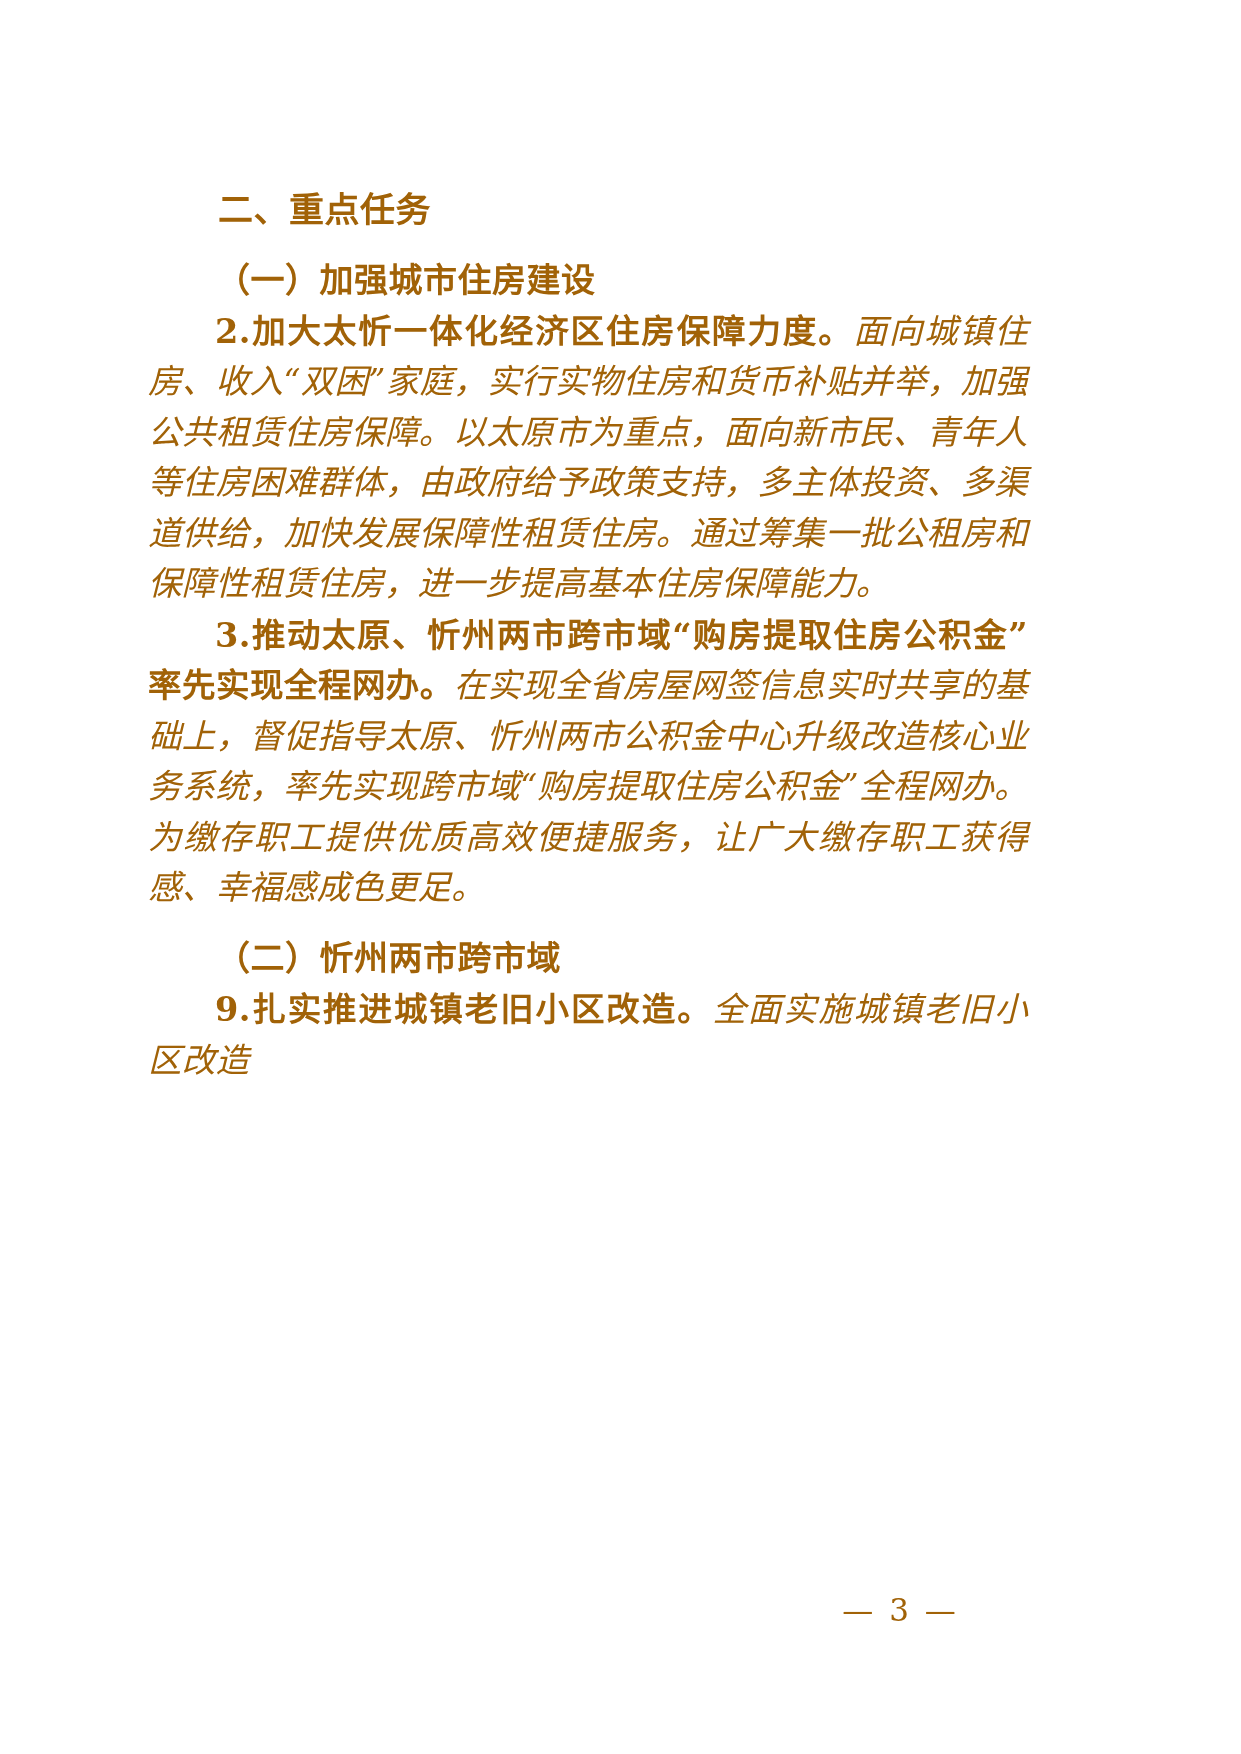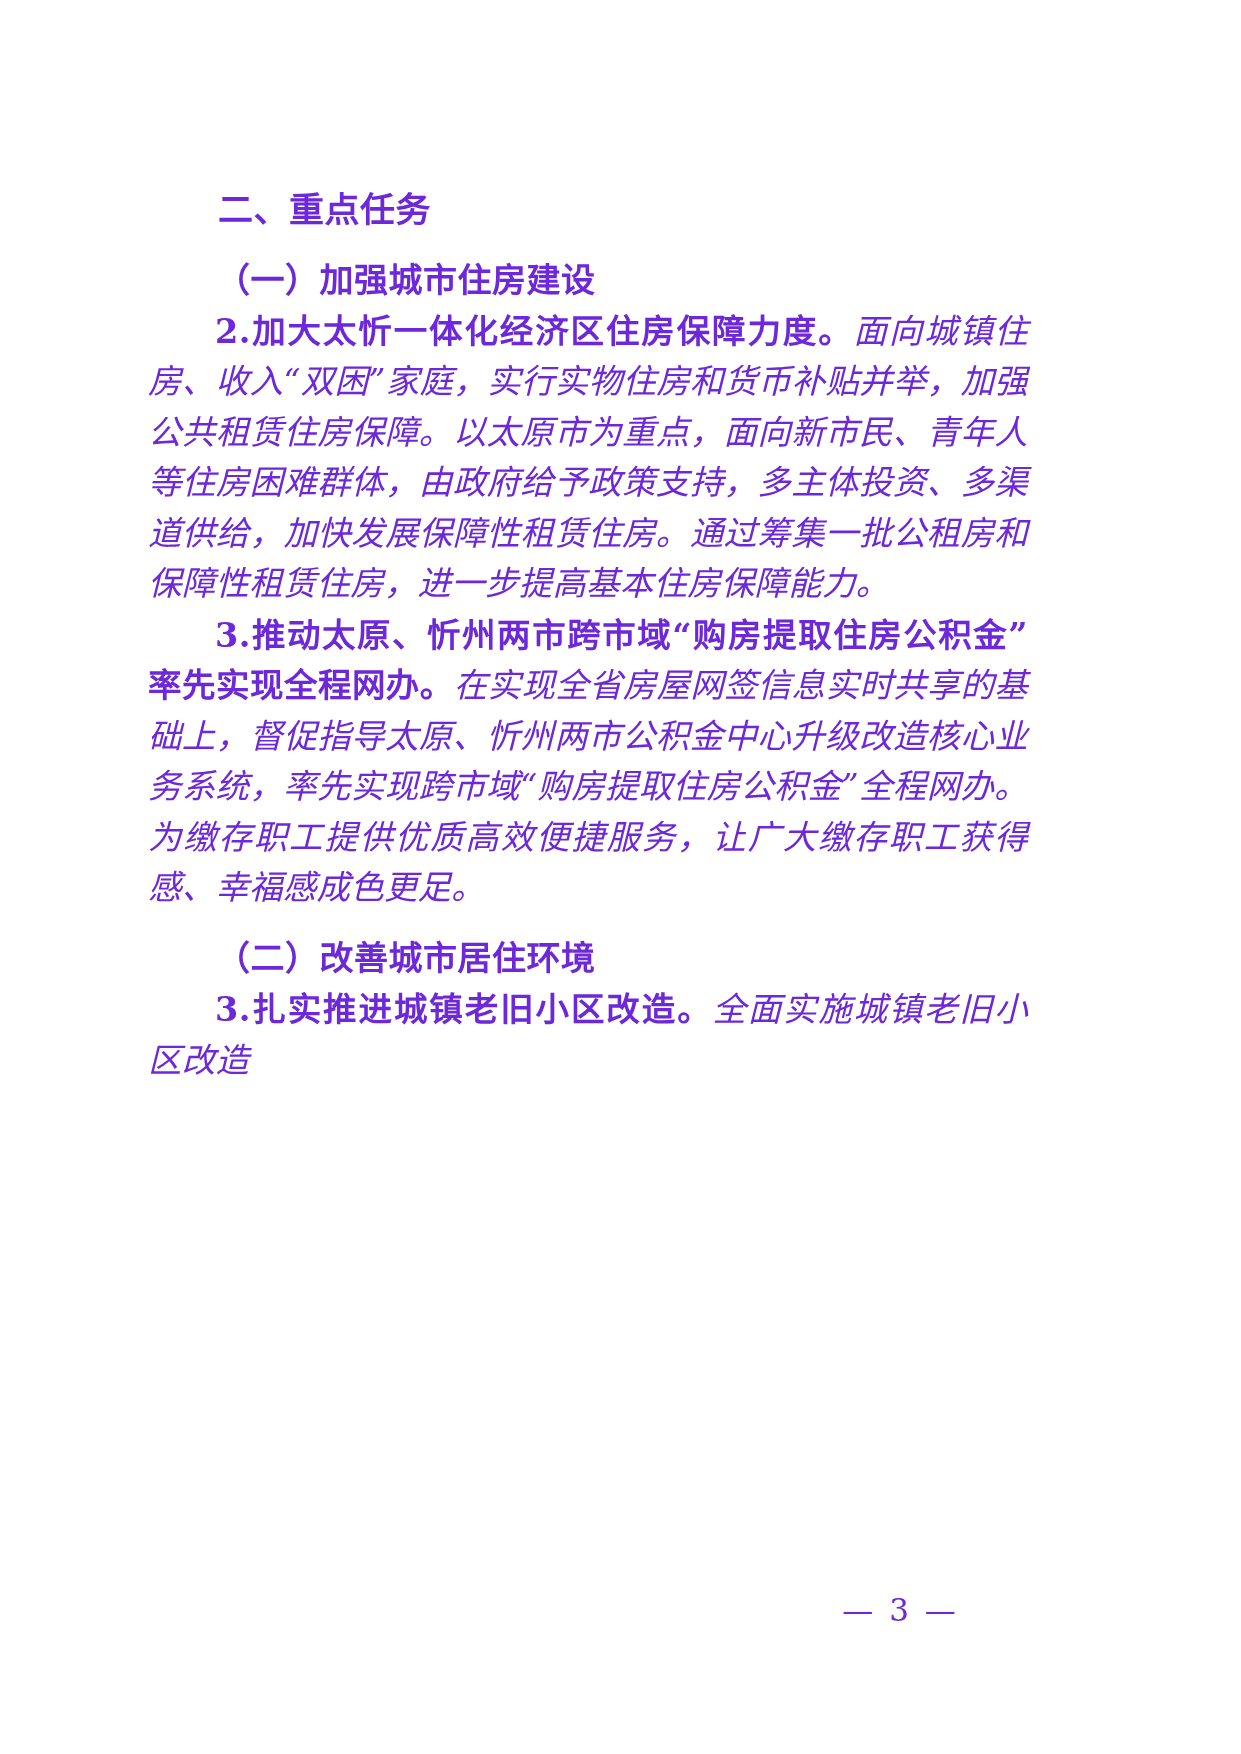--- a/index.html
+++ b/index.html
@@ -11,21 +11,21 @@
 
   .page {
     position: relative;
     width: 1241px;
     height: 1754px;
     margin: 0 auto;
     background: #ffffff;
     box-sizing: border-box;
     overflow: hidden;
     font-family: "DejaVu Serif", "Liberation Serif", serif;
-    color: #6d28d9;
+    color: #a16207;
   }
 
   
   .content {
     position: absolute;
     left: 148px;
     top: 186px;
     width: 880px;
   }
 
@@ -108,24 +108,24 @@
 
     <p class="para">
       <span class="lead">2.加大太忻一体化经济区住房保障力度。</span><span class="body-run">面向城镇住房、收入“双困”家庭，实行实物住房和货币补贴并举，加强公共租赁住房保障。以太原市为重点，面向新市民、青年人等住房困难群体，由政府给予政策支持，多主体投资、多渠道供给，加快发展保障性租赁住房。通过筹集一批公租房和保障性租赁住房，进一步提高基本住房保障能力。</span>
     </p>
 
 
     <p class="para">
       <span class="lead">3.推动太原、忻州两市跨市域“购房提取住房公积金”率先实现全程网办。</span><span class="body-run">在实现全省房屋网签信息实时共享的基础上，督促指导太原、忻州两市公积金中心升级改造核心业务系统，率先实现跨市域“购房提取住房公积金”全程网办。为缴存职工提供优质高效便捷服务，让广大缴存职工获得感、幸福感成色更足。</span>
     </p>
 
-    <h3 class="heading-2">（二）改善城市居住环境</h3>
+    <h3 class="heading-2">（二）忻州两市跨市域</h3>
 
     <p class="para">
-      <span class="lead">3.扎实推进城镇老旧小区改造。</span><span class="body-run">全面实施城镇老旧小区改造</span>
+      <span class="lead">9.扎实推进城镇老旧小区改造。</span><span class="body-run">全面实施城镇老旧小区改造</span>
     </p>
 
   </div>
 
   <div class="page-number">
     <span class="pn-inner">— 3 —</span>
   </div>
 
 </div>
 

